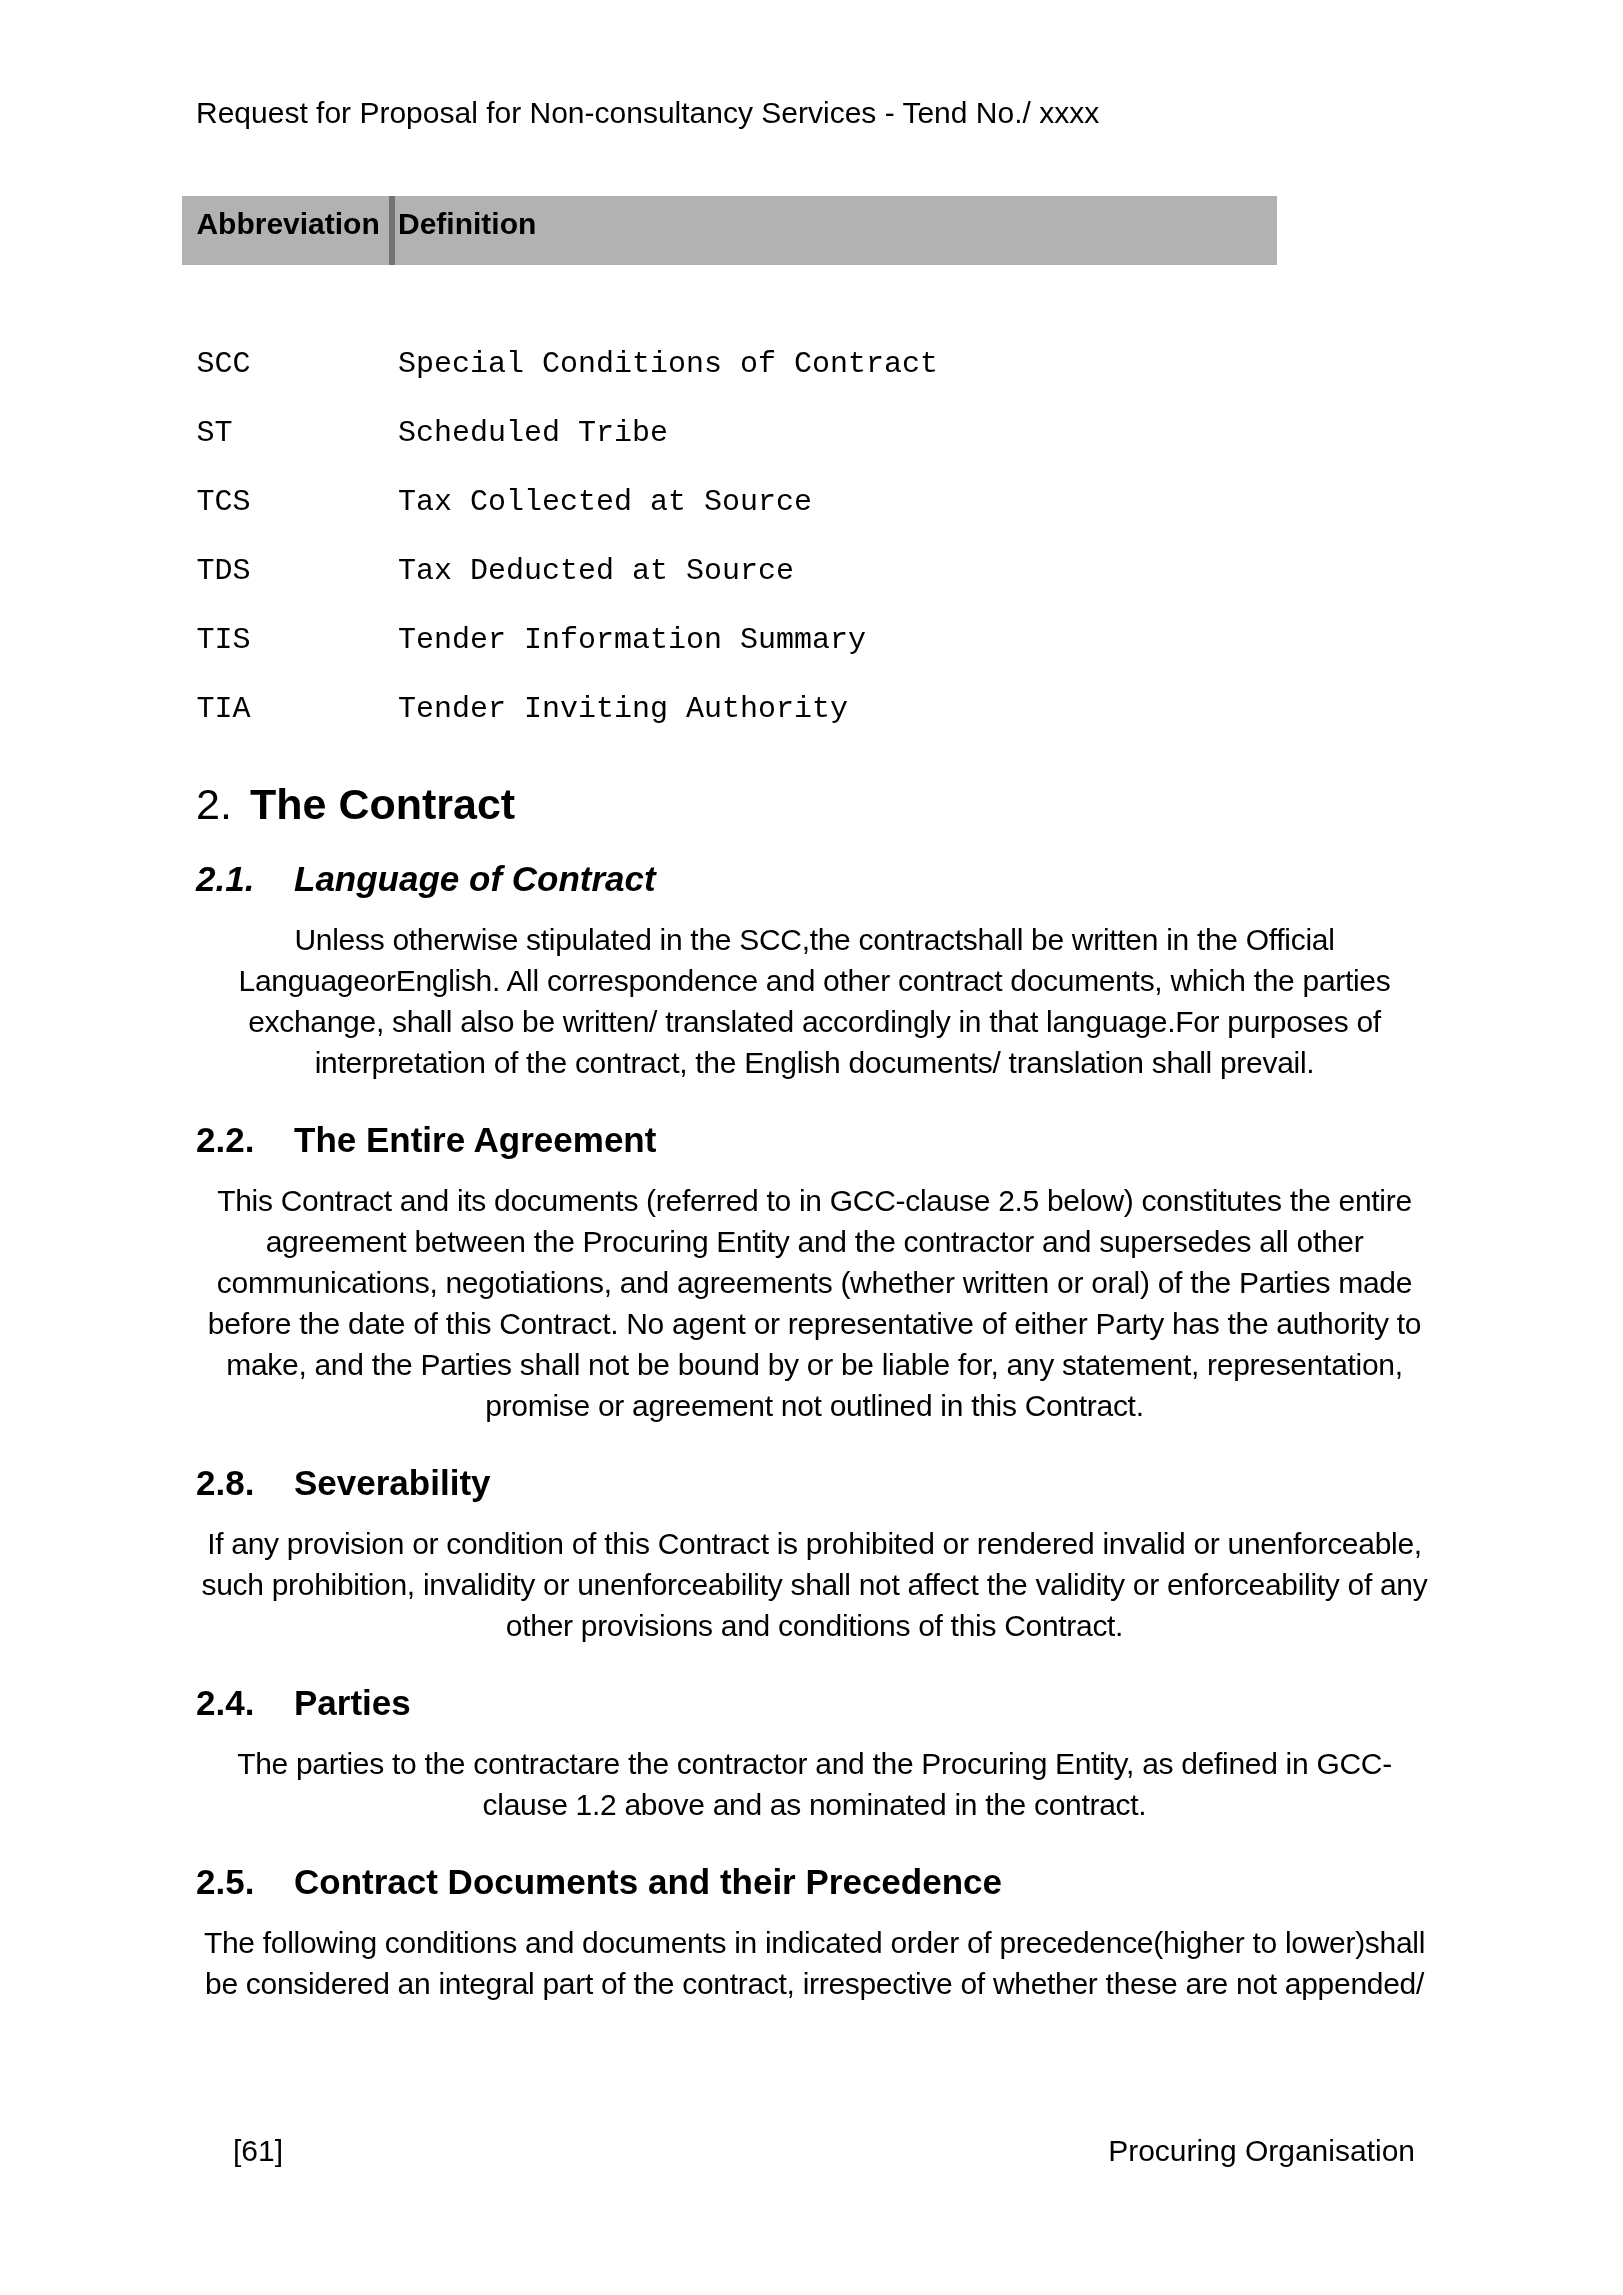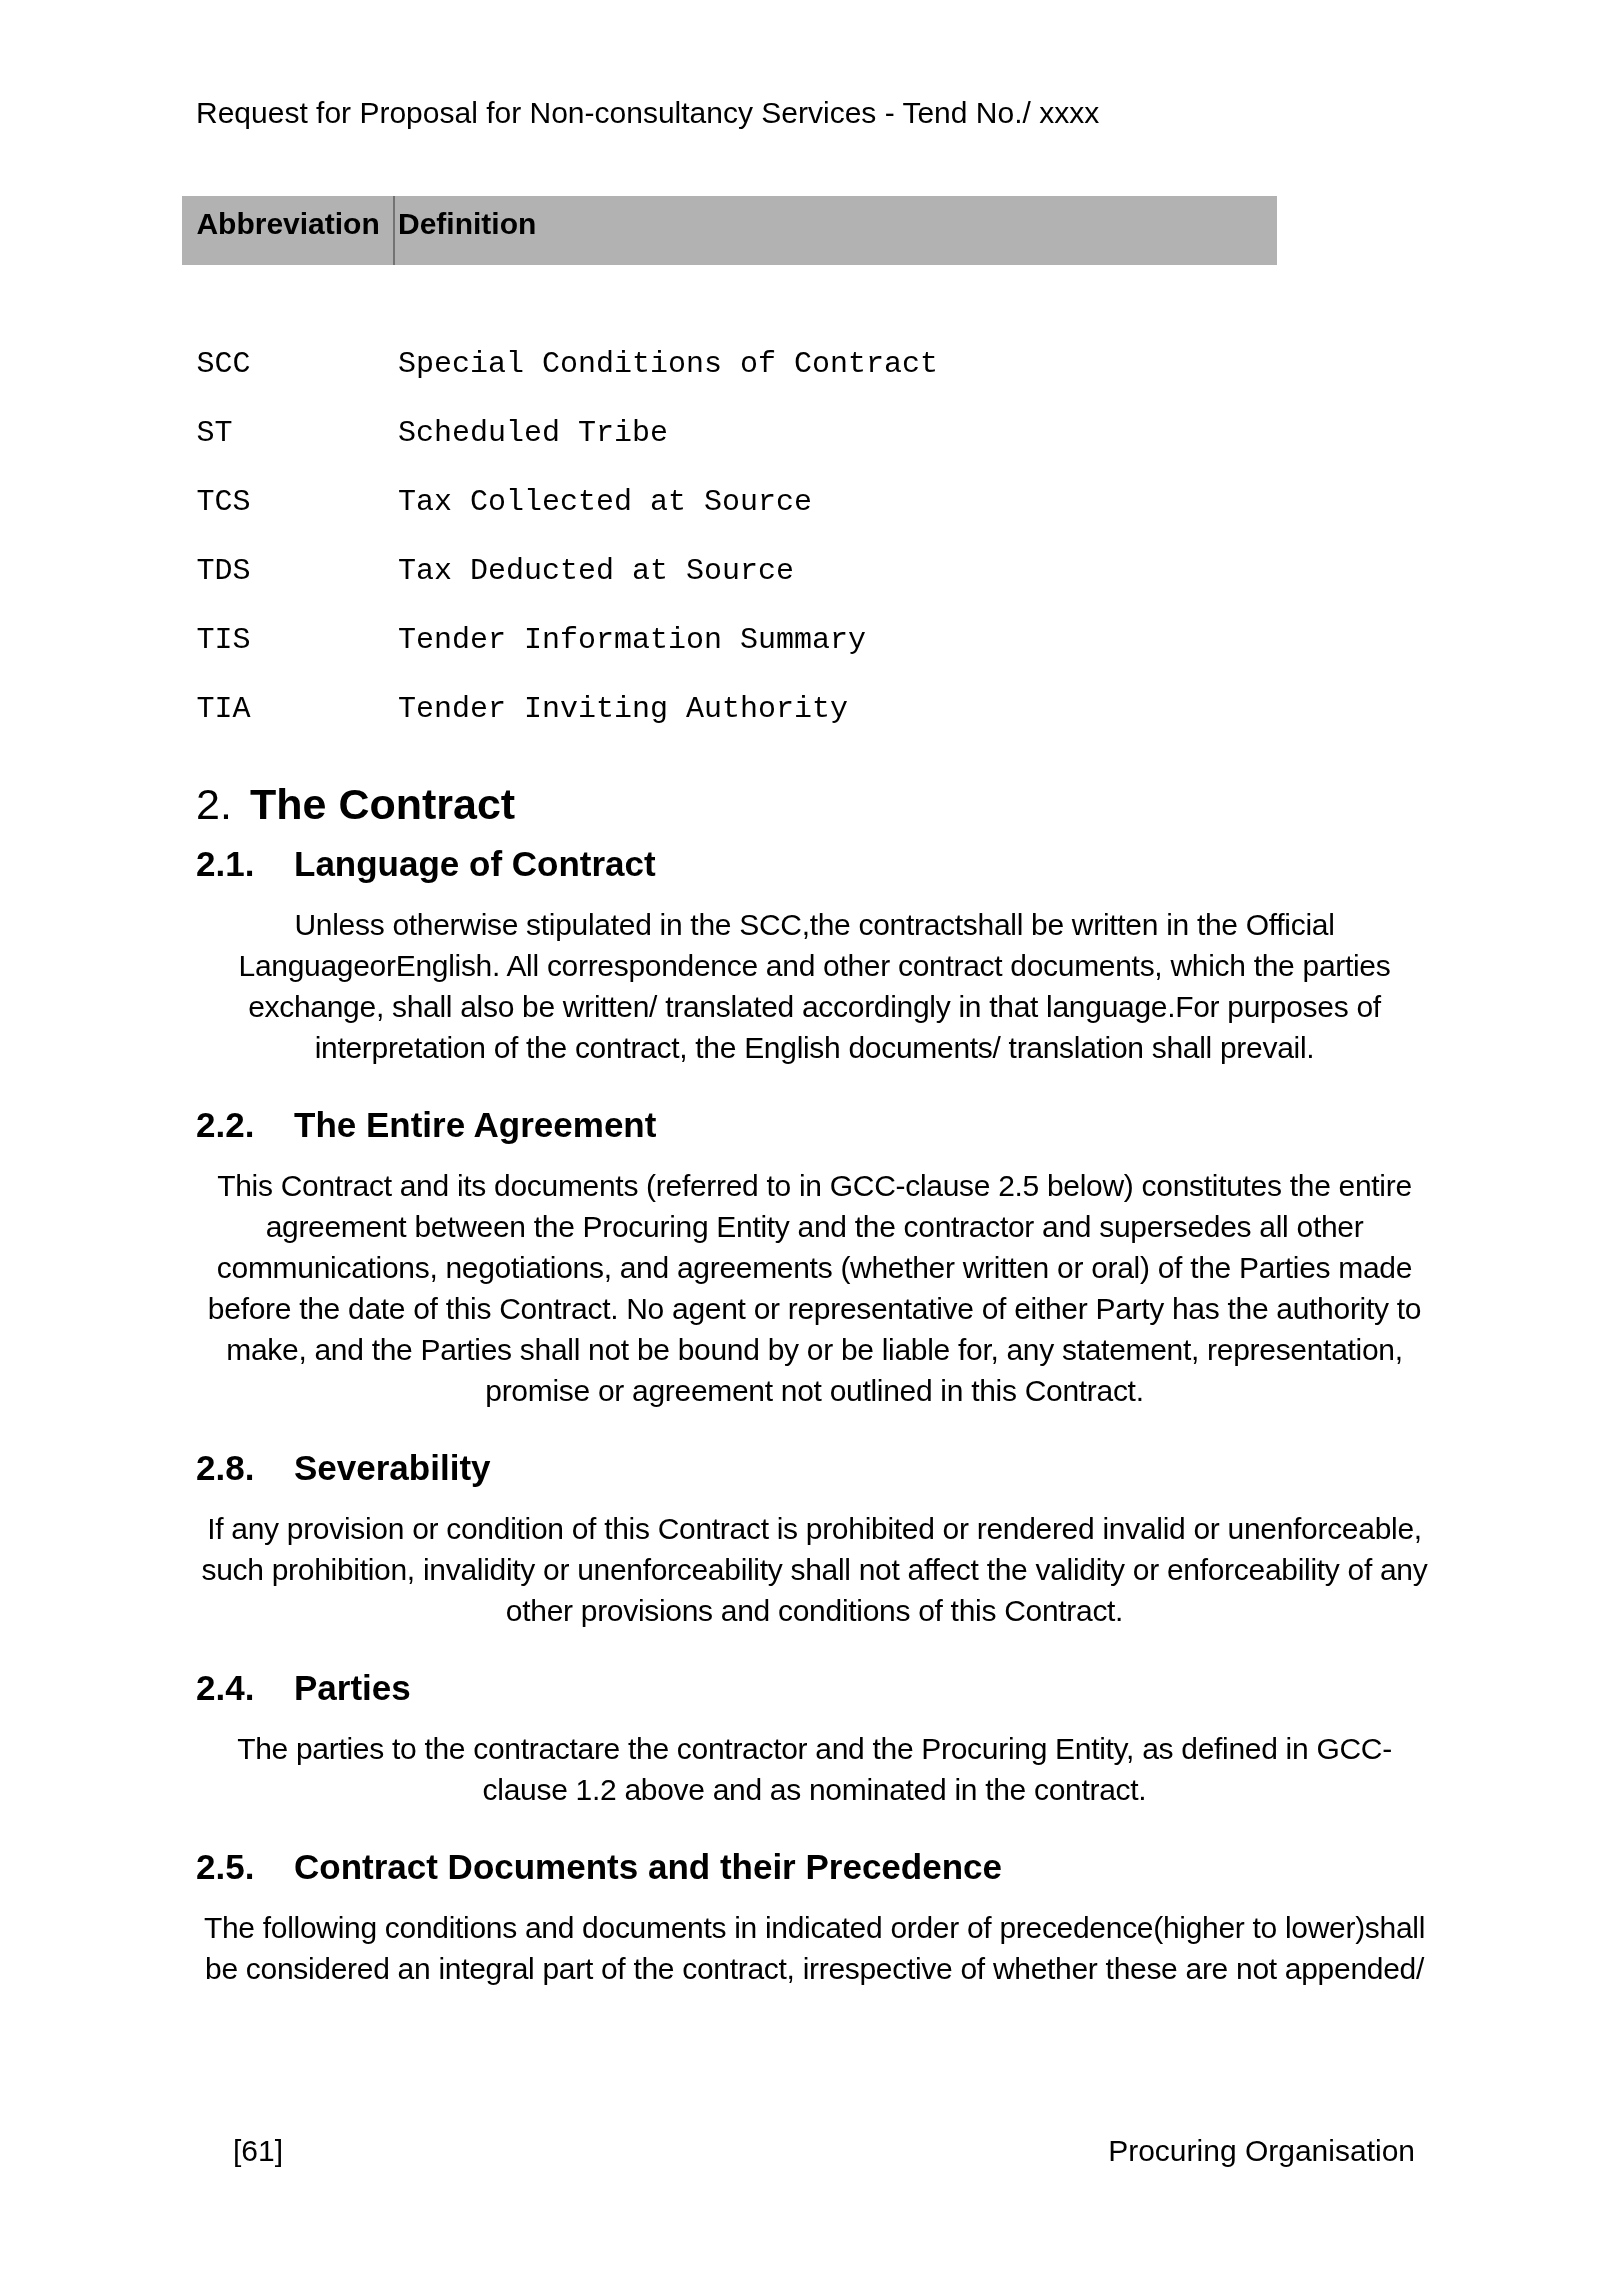--- a/index.html
+++ b/index.html
@@ -17,35 +17,35 @@
     font-size:30px;
     line-height:37px;
   }
   
   .abbr-table{margin:65px 0 0 182px; width:1095px;}
   .abbr-head{display:flex; background:#b2b2b2; height:69px; box-sizing:border-box;}
   .abbr-head .th{
     font-weight:bold; font-size:30px; line-height:34px; padding-top:10.5px;
     box-sizing:border-box;
   }
-  .col-abbr{width:213px; padding-left:14.4px; border-right:2px solid #737373;}
+  .col-abbr{width:213px; padding-left:14.4px; border-right:6px solid #737373;}
   .col-def{flex:1; padding-left:3px;}
   .abbr-rows{margin-top:64px;}
   .abbr-row{display:flex; height:69px; align-items:center; font-size:30px;font-family:Liberation Mono, monospace;}
   .abbr-row .abbr{width:216px; padding-left:14.4px; box-sizing:border-box;}
   .abbr-row .def{flex:1;}
   
   h1.sec{
     margin:36px 196px 0 196px; font-size:43px; line-height:50px; font-weight:bold;
   }
   h1.sec .num{font-weight:400; display:inline-block; width:54px;}
   h2.sub{
     margin:37px 196px 0 196px; font-size:35px; line-height:39px; font-weight:bold;
   }
-  h2.sub.first{margin-top:15px;}
+  h2.sub.first{margin-top:30px;font-style:italic;}
   h2.sub .num{display:inline-block; width:98px;}
   
   p.body{
     margin:21px 190px 0 196px;
     font-size:30px; line-height:41px; letter-spacing:-0.3px;
     text-align:center;
   }
   
   .page-footer{
     position:absolute; top:2132px; left:196px; right:208px;

